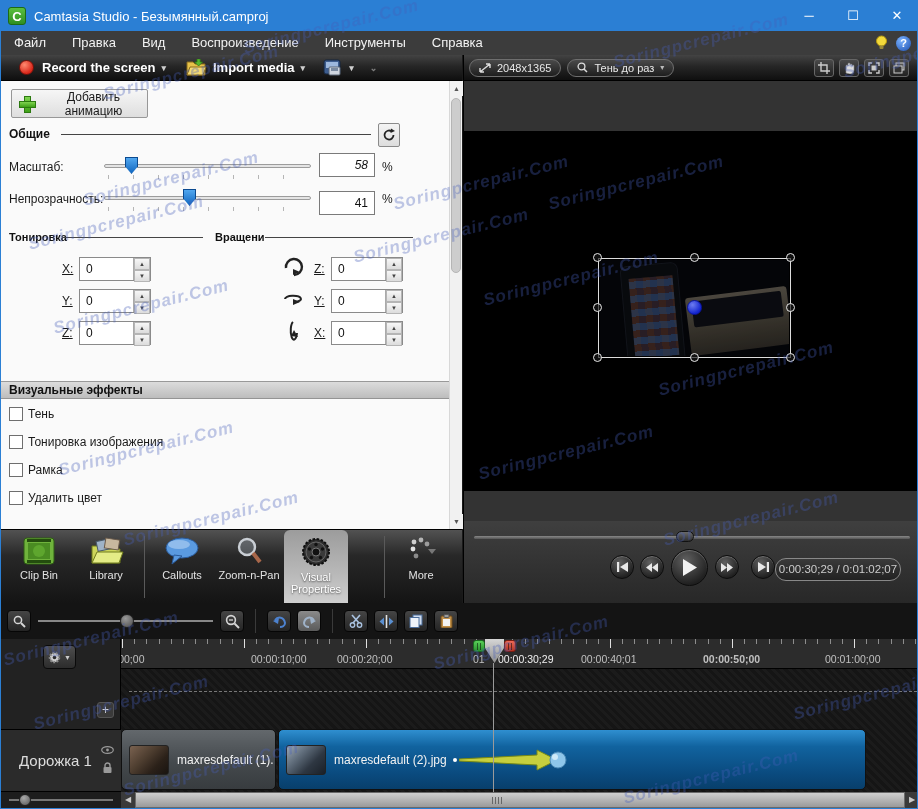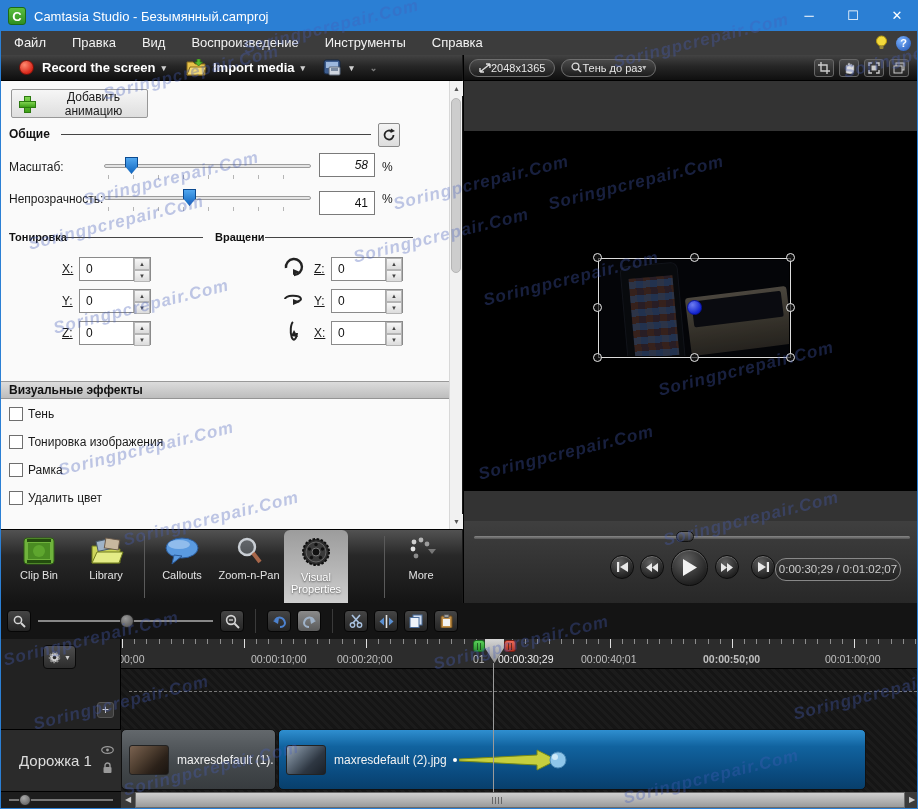--- a/index.html
+++ b/index.html
@@ -33,21 +33,21 @@
   .tool-left { position:absolute; left:0; top:54px; width:461px; height:26px;
     background:linear-gradient(#434343,#262626 45%,#0f0f0f); border-bottom:1px solid #000;
     display:flex; align-items:center; color:#fff; font-weight:bold; font-size:13px; }
   .tool-right { position:absolute; left:462px; top:54px; width:456px; height:26px;
     background:linear-gradient(#434343,#262626 45%,#0f0f0f); border-bottom:1px solid #000;
     border-left:1px solid #000; display:flex; align-items:center; }
   .reccircle { width:15px; height:15px; border-radius:50%; margin:0 8px 0 18px;
     background:radial-gradient(circle at 35% 30%, #ff8a70, #d9271a 70%); border:1px solid #7a120a; }
   .ddarrow { color:#cfcfcf; font-size:9px; margin:0 10px 0 6px; }
   .pill { height:18px; border:1px solid #6e6e6e; border-radius:9px; background:linear-gradient(#4a4a4a,#1e1e1e);
-    color:#e8e8e8; font-size:11px; display:flex; align-items:center; padding:0 9px; }
+    color:#e8e8e8; font-size:11px; display:flex; align-items:center; padding:0 9px; gap:6px; }
   .pvicon { width:20px; height:18px; border:1px solid #666; border-radius:3px;
     background:linear-gradient(#4a4a4a,#222); display:flex; align-items:center; justify-content:center; }
 
   
   .props { position:absolute; left:0; top:80px; width:461px; height:448px; background:#fafafa; }
   .btn-anim { position:absolute; left:10px; top:8px; width:137px; height:29px;
     border:1px solid #979797; background:linear-gradient(#f6f6f6,#dedede); border-radius:2px;
     display:flex; align-items:center; gap:7px; padding-left:7px; font-size:12px; color:#1a1a1a; }
   .plus { width:15px; height:15px; position:relative; }
   .plus::before,.plus::after { content:""; position:absolute; background:linear-gradient(#7fd44f,#3fa018); border:1px solid #2c7a10; }

